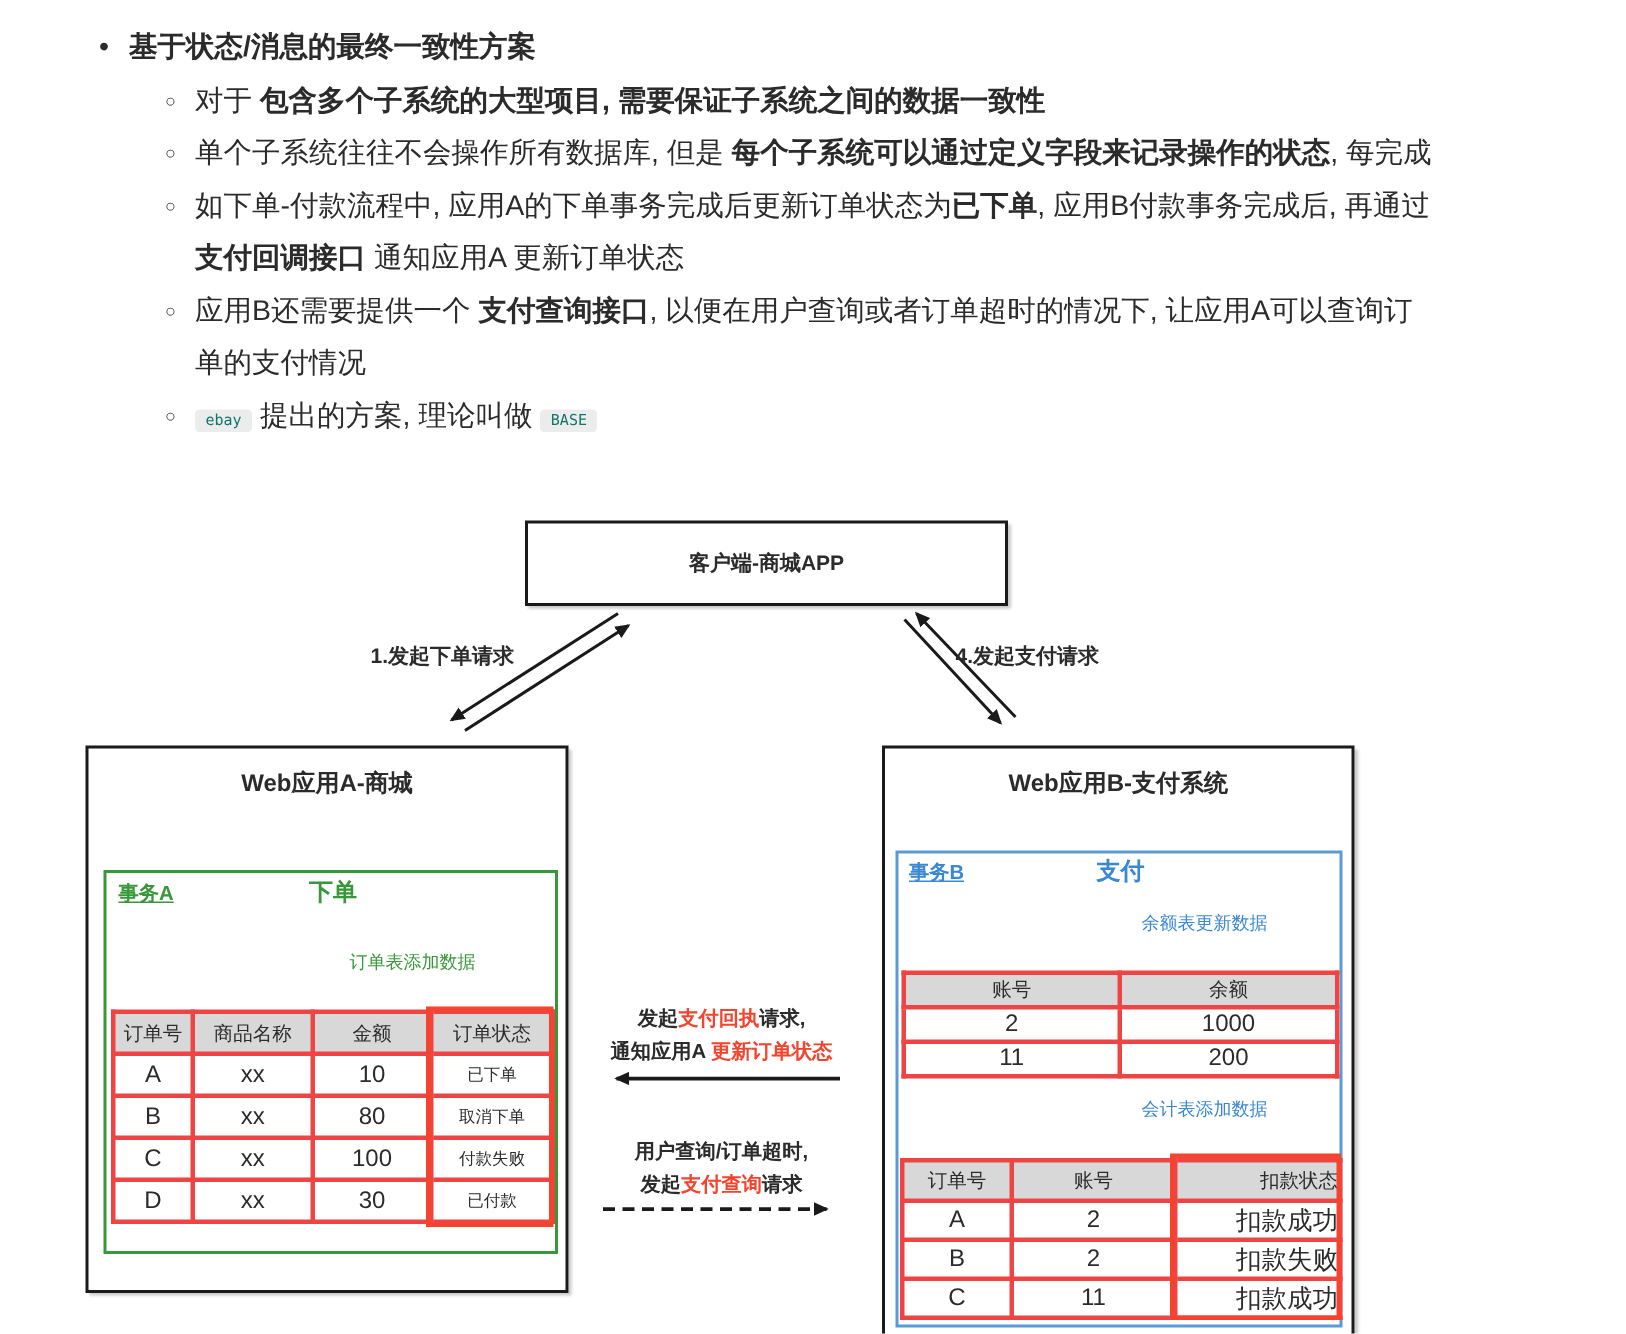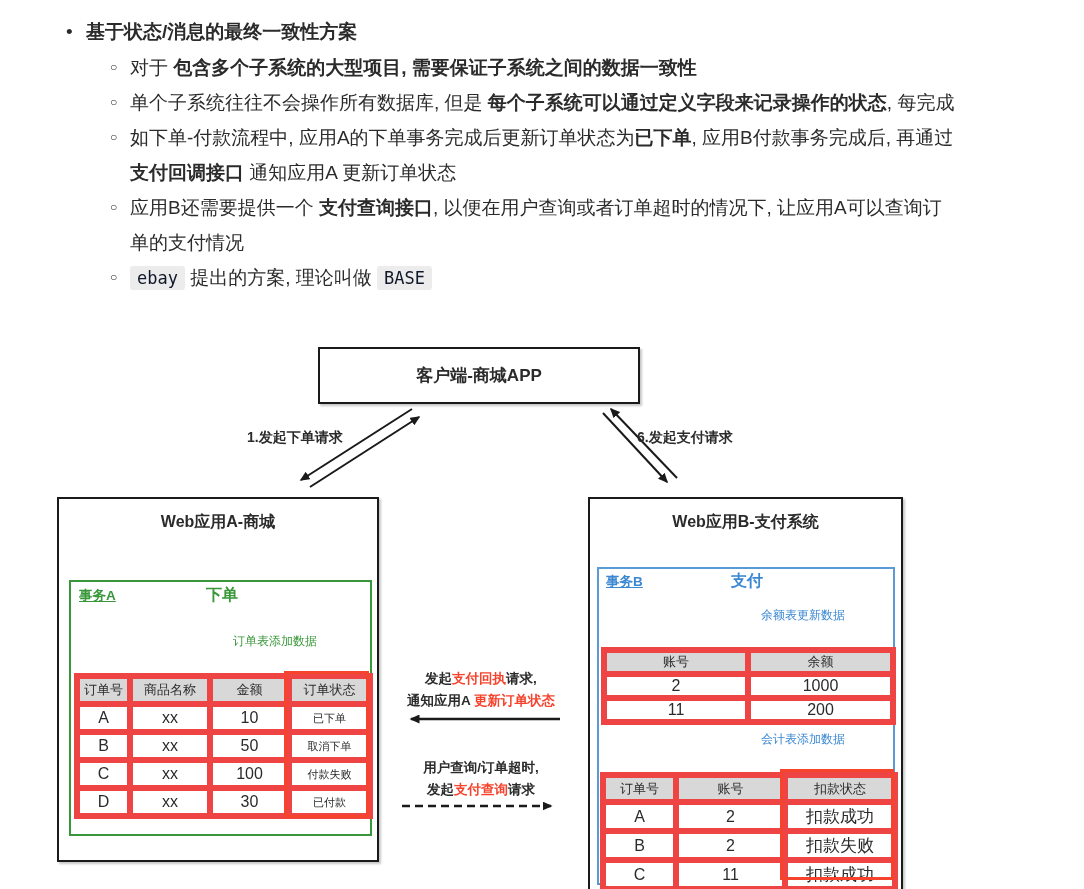--- a/index.html
+++ b/index.html
@@ -14,64 +14,64 @@
   .note-row { display:flex; align-items:flex-start; }
   .bullet { flex:0 0 20px; text-align:left; }
   .lvl1 .bullet { font-size:19px; line-height:32px; }
   .lvl2 { padding-left:44px; }
   .lvl2 .bullet { font-size:12px; line-height:35px; }
   .note-text { font-size:19px; line-height:35px; letter-spacing:0; }
   .note-title { font-weight:700; line-height:32px; margin-bottom:2px; }
   .seg-b { font-weight:700; }
   .seg-r { color:var(--red); }
   .seg-code {
-    font-family:"DejaVu Sans Mono", monospace; font-size:17px;
-    background:#ececec; color:#0f172a; padding:2px 7px; border-radius:3px;
+    font-family:"DejaVu Sans Mono", monospace; font-size:10px;
+    background:#ececec; color:#0f766e; padding:2px 7px; border-radius:3px;
   }
   
   .outline-box {
     position:absolute; border:2px solid #1a1a1a; background:#ffffff;
     box-shadow:2px 2px 2px rgba(0,0,0,0.22);
   }
-  .client-box { left:318px; top:347px; width:322px; height:57px;
+  .client-box { left:350px; top:347px; width:322px; height:57px;
     display:flex; align-items:center; justify-content:center;
-    font-weight:700; font-size:17px; }
+    font-weight:700; font-size:14px; }
   .box-a { left:57px; top:497px; width:322px; height:365px; }
   .box-b { left:588px; top:497px; width:315px; height:406px; }
   .box-title { margin-top:13px; text-align:center; font-weight:700; font-size:16px; }
   .txn-box { position:absolute; border:2px solid; background:transparent; }
   .txn-a { left:69px; top:580px; width:303px; height:256px; border-color:var(--green); }
   .txn-b { left:597px; top:567px; width:298px; height:318px; border-color:var(--blue); }
   .txn-label { position:absolute; font-weight:700; font-size:13.5px;text-decoration:underline; }
   .txn-label-a { left:79px; top:587px; color:var(--green); }
   .txn-label-b { left:606px; top:573px; color:var(--blue-text); }
   .action-label { position:absolute; width:70px; text-align:center; font-weight:700; font-size:16px; }
   .action-a { left:187px; top:585px; color:var(--green); }
   .action-b { left:712px; top:571px; color:var(--blue-text); }
   .arrow-note { position:absolute; font-weight:400; font-size:12px; }
   .note-a1 { left:233px; top:633px; color:var(--green); }
   .note-b1 { left:761px; top:607px; color:var(--blue-text); }
   .note-b2 { left:761px; top:731px; color:var(--blue-text); }
   
   .tbl { position:absolute; }
   .tbl table { border-collapse:collapse; table-layout:fixed; width:100%; background:#fff; }
-  .tbl th, .tbl td { border:6px solid #ef4444; text-align:center; vertical-align:middle; }
+  .tbl th, .tbl td { border:3px solid #ef4444; text-align:center; vertical-align:middle; }
   .tbl th { background:#d8d8d8; font-weight:400; font-size:13px; }
   .tbl td { font-size:16px; }
   .tbl-a { left:74px; top:673px; width:293px; }
   .tbl-a th { height:28px; } .tbl-a td { height:28px; }
   .tbl-a .col0 { width:53px; } .tbl-a .col1 { width:80px; }
   .tbl-a .col2 { width:79px; } .tbl-a .col3 { width:81px; }
   .tbl-a td.col3 { font-size:11px; }
   .tbl-b1 { left:601px; top:647px; width:289px; }
   .tbl-b1 th { height:23px; } .tbl-b1 td { height:23px; }
   .tbl-b1 .col0 { width:144px; } .tbl-b1 .col1 { width:145px; }
   .tbl-b2 { left:600px; top:772px; width:292px; }
   .tbl-b2 th { height:27px; } .tbl-b2 td { height:26px; }
-  .tbl-b2 .col0 { width:73px; } .tbl-b2 .col1 { width:109px; } .tbl-b2 .col2 { width:110px; }
+  .tbl-b2 .col0 { width:73px; } .tbl-b2 .col1 { width:109px; } .tbl-b2 .col2 { width:110px;text-align:right; }
   .tbl-b2 td.col2 { font-size:17px; }
   .red-box { position:absolute; border:3px solid var(--red); pointer-events:none; }
   .red-a { left:284px; top:671px; width:85px; height:147px; }
   .red-b { left:780px; top:769px; width:114px; height:111px; }
   
   .arrow-label { position:absolute; font-weight:700; font-size:14px; }
   .label-order { left:247px; top:429px; }
   .label-pay { left:637px; top:429px; }
   .mid-label { position:absolute; width:190px; text-align:center;
     font-weight:700; font-size:13.5px; line-height:22px; }
@@ -133,21 +133,21 @@
     <line x1="222" y1="611" x2="222" y2="664" stroke="#389738" stroke-width="2.5" marker-end="url(#mk-green)"></line>
     <line x1="748" y1="597" x2="748" y2="639" stroke="#5b9bd5" stroke-width="2.5" marker-end="url(#mk-blue)"></line>
     <line x1="748" y1="722" x2="748" y2="762" stroke="#5b9bd5" stroke-width="2.5" marker-end="url(#mk-blue)"></line>
   </svg>
 
   <div class="outline-box client-box">
     <span>客户端-商城APP</span>
   </div>
 
   <div class="arrow-label label-order">1.发起下单请求</div>
-  <div class="arrow-label label-pay">6.发起支付请求</div>
+  <div class="arrow-label label-pay">4.发起支付请求</div>
 
   <div class="outline-box box-a">
     <div class="box-title">Web应用A-商城</div>
   </div>
   <div class="txn-box txn-a"></div>
   <div class="txn-label txn-label-a">事务A</div>
   <div class="action-label action-a">下单</div>
   <div class="arrow-note note-a1">订单表添加数据</div>
   <div class="tbl tbl-a">
       <table>
@@ -162,21 +162,21 @@
         <tbody>
           <tr>
             <td class="col0">A</td>
             <td class="col1">xx</td>
             <td class="col2">10</td>
             <td class="col3">已下单</td>
           </tr>
           <tr>
             <td class="col0">B</td>
             <td class="col1">xx</td>
-            <td class="col2">50</td>
+            <td class="col2">80</td>
             <td class="col3">取消下单</td>
           </tr>
           <tr>
             <td class="col0">C</td>
             <td class="col1">xx</td>
             <td class="col2">100</td>
             <td class="col3">付款失败</td>
           </tr>
           <tr>
             <td class="col0">D</td>

